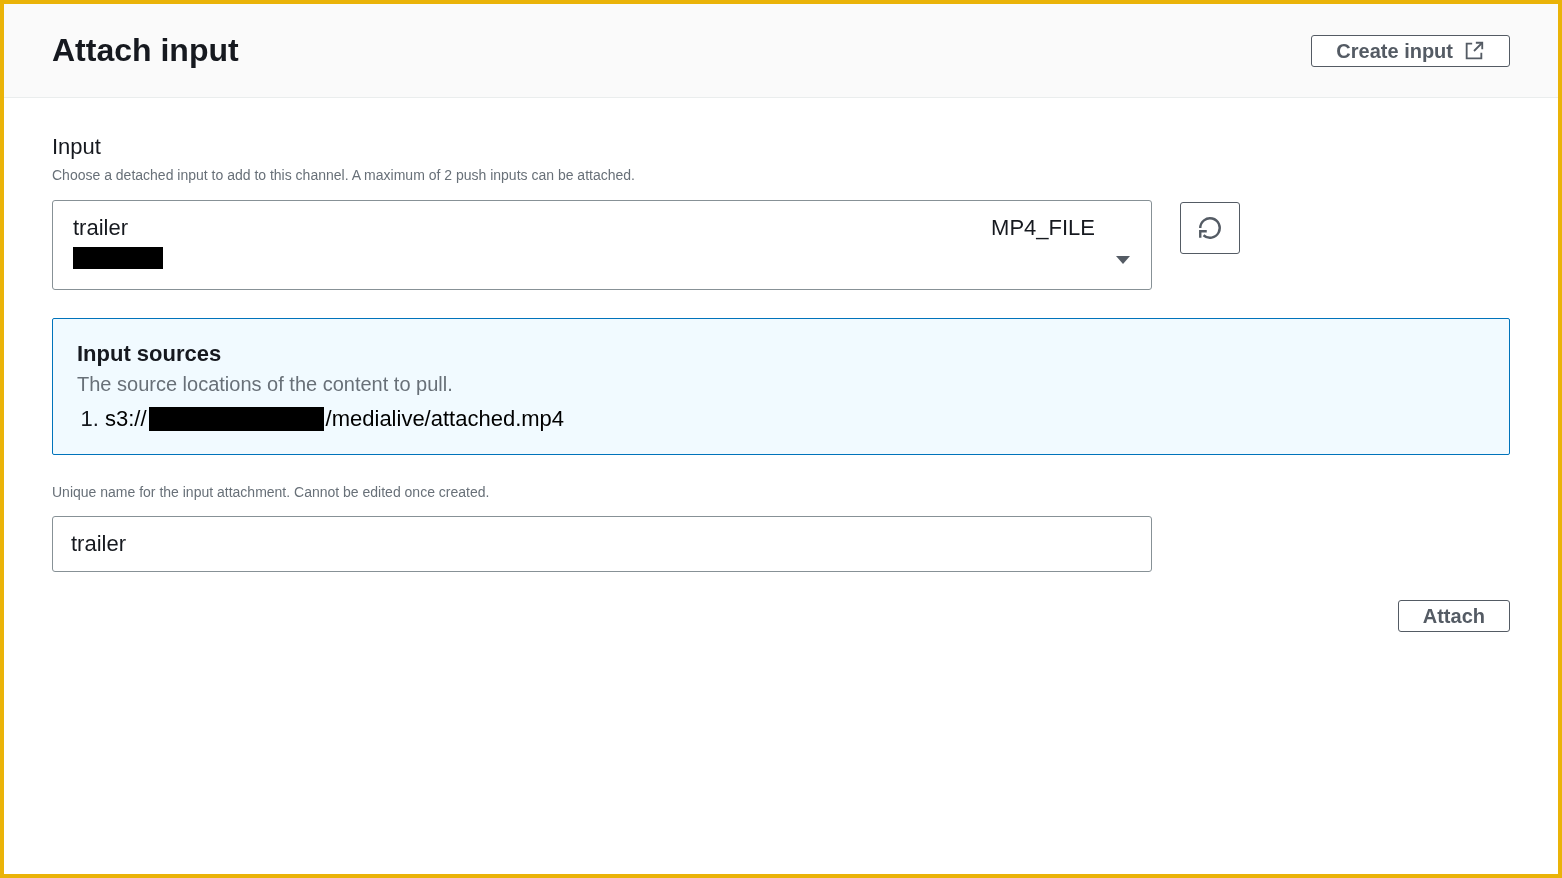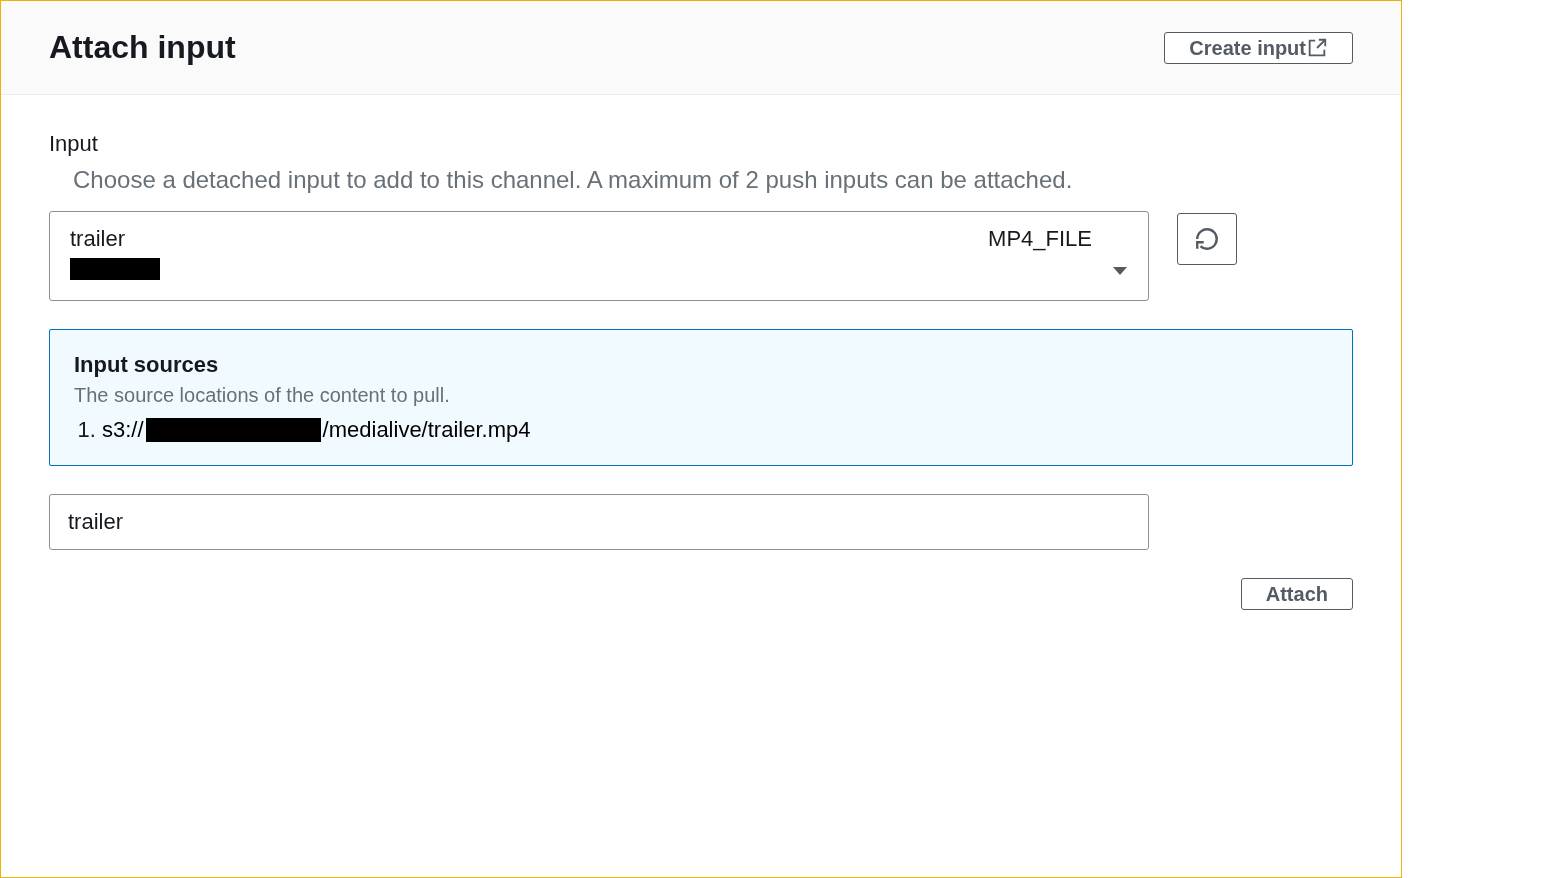--- a/index.html
+++ b/index.html
@@ -7,41 +7,42 @@
     margin: 0;
     padding: 0;
   }
   body {
     font-family: "Amazon Ember", "Helvetica Neue", Arial, sans-serif;
     background: #ffffff;
     color: #16191f;
     font-size: 14px;
   }
   .page {
-    width: 1402px;
+    width: 1562px;
     min-height: 878px;
-    border: 1px solid #eab308;
+    border: 4px solid #eab308;
     background: #ffffff;
   }
   .header {
     display: flex;
     justify-content: space-between;
     align-items: center;
     padding: 28px 48px 28px 48px;
     border-bottom: 1px solid #eaeded;
     background: #fafafa;
   }
   .header h1 {
     font-size: 32px;
     font-weight: 700;
     color: #16191f;
   }
   .btn {
     display: inline-flex;
     align-items: center;
+    gap: 10px;
     padding: 2px 24px;
     font-size: 20px;
     font-weight: 700;
     color: #545b64;
     background: #ffffff;
     border: 1.5px solid #545b64;
     border-radius: 3px;
     cursor: pointer;
     text-decoration: none;
     line-height: 1.3;
@@ -56,25 +57,24 @@
   .content {
     padding: 36px 48px 40px 48px;
   }
   .section-label {
     font-size: 22px;
     font-weight: 400;
     color: #16191f;
     margin-bottom: 6px;
   }
   .section-help {
-    font-size: 24px;
+    font-size: 14px;
     color: #687078;
     margin-bottom: 14px;
     line-height: 1.4;
-    margin-left: 24px;
   }
   .input-row {
     display: flex;
     align-items: flex-start;
     gap: 28px;
     margin-bottom: 28px;
   }
   .select-box {
     border: 1px solid #879196;
     border-radius: 3px;
@@ -258,27 +258,28 @@
     </div>
 
     <div class="info-box">
       <div class="info-title">Input sources</div>
       <div class="info-help">The source locations of the content to pull.</div>
       <ol class="source-list">
         <li>
           <a class="source-link" href="#">
             <span>s3://</span>
               <span class="redact-bar"></span>
-              <span>/medialive/trailer.mp4</span>
+              <span>/medialive/attached.mp4</span>
           </a>
         </li>
       </ol>
     </div>
 
     <div>
+      <div class="section-help">Unique name for the input attachment. Cannot be edited once created.</div>
       <input type="text" class="text-input" value="trailer" style="">
     </div>
 
     <div class="footer-actions">
       <button class="btn">
         <span>Attach</span>
       </button>
     </div>
 
   </div>

